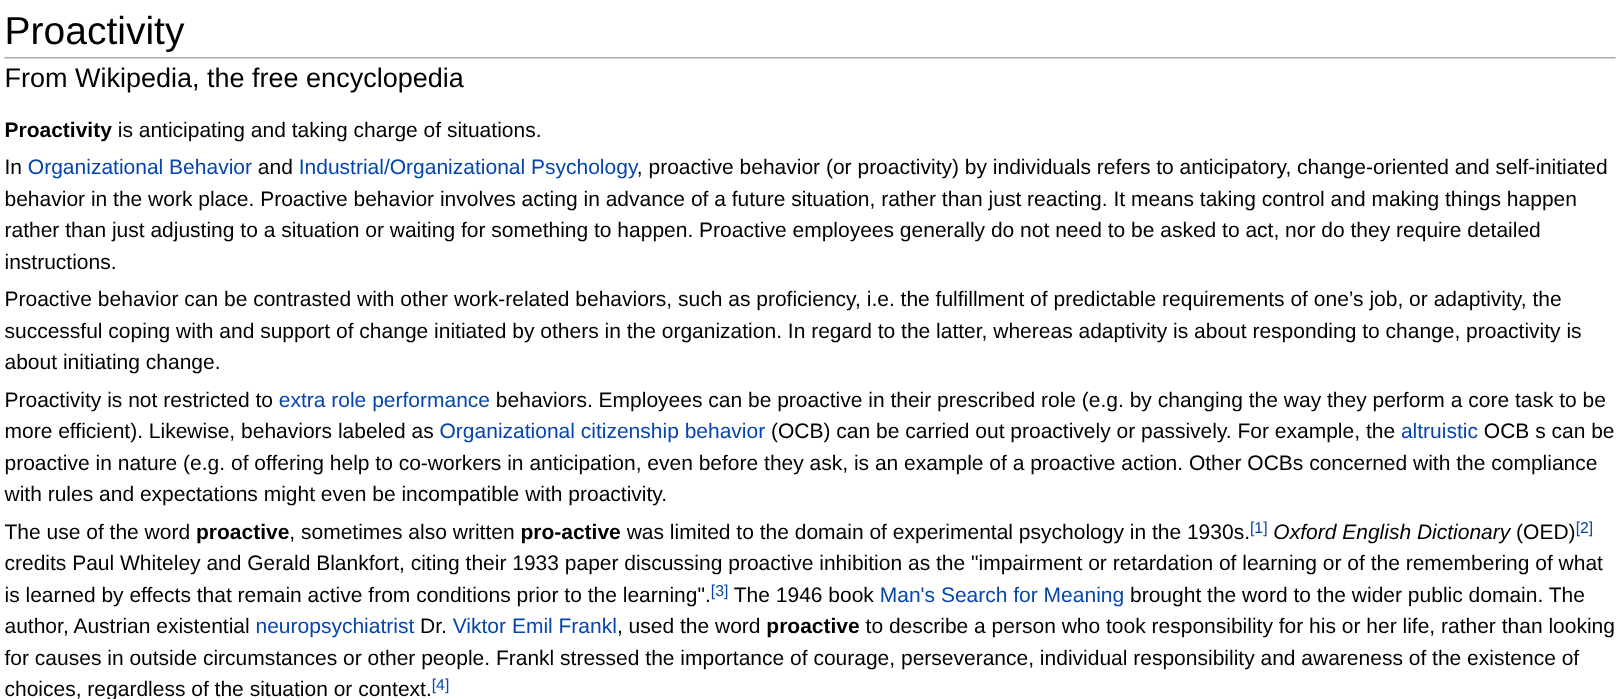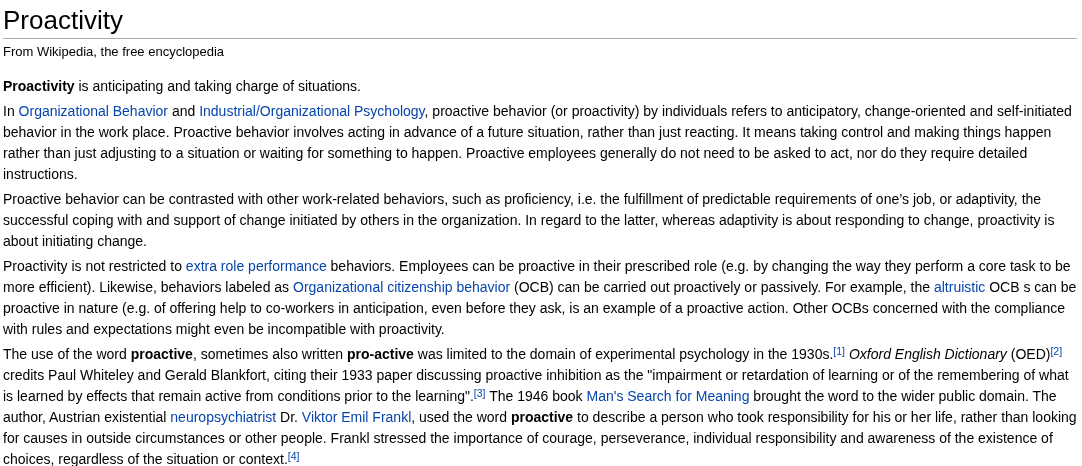--- a/index.html
+++ b/index.html
@@ -19,21 +19,21 @@
   }
   h1.page-title {
     margin: 0;
     font-weight: normal;
     font-size: 26px;
     line-height: 1.05;
     padding: 2px 0 4px;
     border-bottom: 1px solid var(--rule-color, #aaaaaa);
   }
   .tagline {
-    font-size: 13px;
+    font-size: 18px;
     line-height: 16px;
     margin-top: 5px;
   }
   .content {
     margin-top: 16px;
     font-size: 14px;
     line-height: 21px;
     text-align: left;
   }
   .content p {

